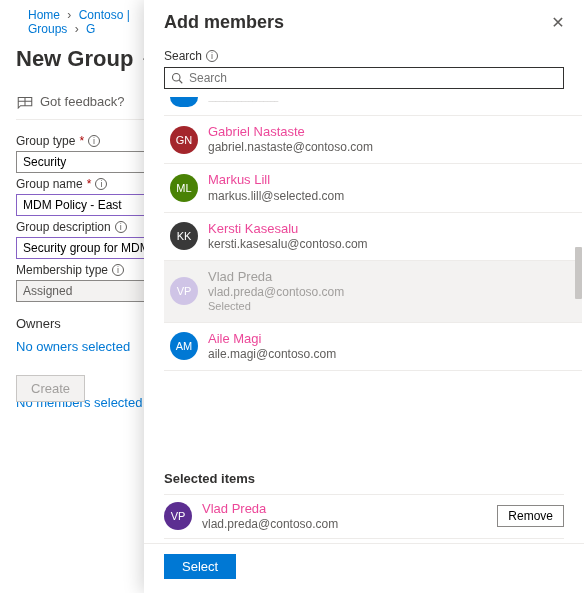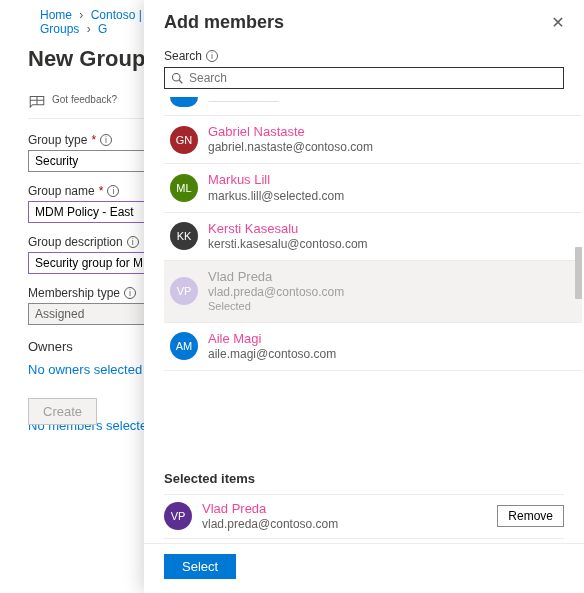--- a/index.html
+++ b/index.html
@@ -15,37 +15,37 @@
   }
   .breadcrumb {
     padding: 8px 12px 4px 12px;
     font-size: 12px;
     color: #0078d4;
   }
   .breadcrumb .sep { color: #605e5c; margin: 0 4px; }
   .breadcrumb a { color: #0078d4; text-decoration: none; cursor: pointer; }
   .left-col {
     position: absolute;
-    left: 16px;
+    left: 4px;
     top: 0;
     width: 180px;
     padding: 0 12px;
   }
   .page-title-row { display: flex; margin: 6px 0 14px 0;}
   .page-title { font-size: 22px; font-weight: 600; margin-right: 8px;}
   .more-dots { color: #605e5c; font-size: 16px; }
   .feedback {
-    display: flex; gap: 6px;
-    color: #605e5c; font-size: 10px;
+    display: flex; align-items: center; gap: 6px;
+    color: #605e5c; font-size: 13px;
     border-bottom: 1px solid #edebe9;
     padding: 8px 0 10px 0;
     margin-bottom: 14px;
   }
   .feedback svg { width: 18px; height: 14px; fill: none; stroke: #605e5c; stroke-width:1.4;}
-  .field { margin-bottom: 12px; }
+  .field { margin-bottom: 4px; }
   .field-label { font-size: 12px; color: #323130; display:flex; align-items:center; gap:4px;}
   .req { color: #a80000; }
   .info-icon {
     display:inline-flex; width:12px; height:12px; border:1px solid #605e5c; border-radius:50%;
     align-items:center; justify-content:center; font-size:9px; color:#605e5c; line-height:1;
   }
   .field-input {
     width: 178px;
     border: 1px solid #8a8886;
     font-size: 12px;

